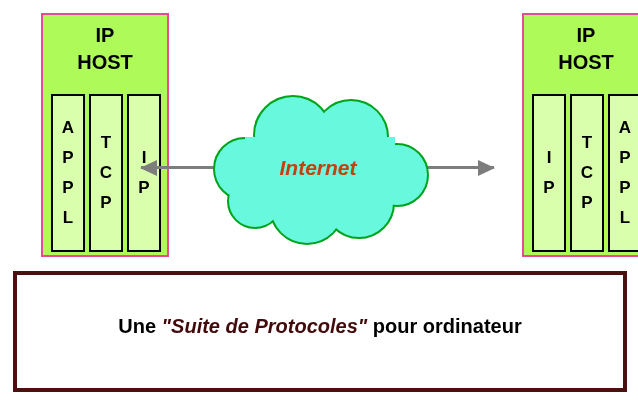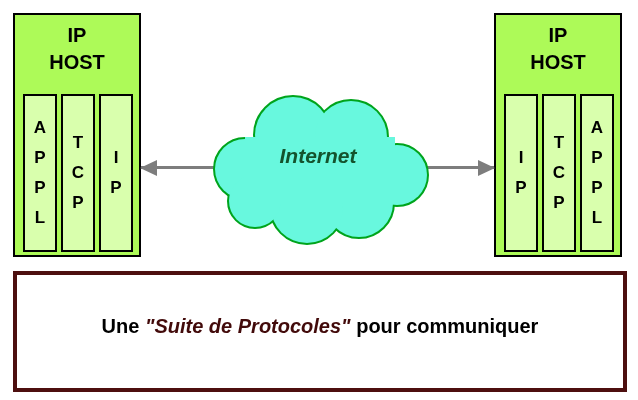--- a/index.html
+++ b/index.html
@@ -16,22 +16,23 @@
     overflow: hidden;
   }
   
   .host {
     position: absolute;
     top: 13px;
     width: 128px;
     height: 244px;
     box-sizing: border-box;
     background: #adfa58;
-    border: 2px solid #000000;
+    border: 2px solid #ec4899;
     z-index: 1;
+    margin-left: 28px;
   }
   .host-left  { left: 13px; }
   .host-right { left: 494px; }
   .host-title {
     margin-top: 7px;
     text-align: center;
     font-size: 20px;
     line-height: 27px;
     font-weight: bold;
     color: #000000;
@@ -85,27 +86,27 @@
   
   .cloud-svg {
     position: absolute;
     left: 201px;
     top: 87px;
     z-index: 2;
   }
   .internet-label {
     position: absolute;
     left: 201px;
-    top: 144px;
+    top: 156px;
     width: 234px;
     text-align: center;
     font-size: 21px;
     font-weight: bold;
     font-style: italic;
-    color: #14532d;
+    color: #c2410c;
     z-index: 3;
   }
   
   .caption-box {
     position: absolute;
     left: 13px;
     top: 271px;
     width: 614px;
     height: 121px;
     box-sizing: border-box;
@@ -185,16 +186,16 @@
       <circle cx="196" cy="88" r="30"></circle>
       <circle cx="158" cy="116" r="34"></circle>
       <circle cx="106" cy="120" r="36"></circle>
       <circle cx="54" cy="114" r="26"></circle>
       <rect x="44" y="50" width="150" height="66"></rect>
     </g>
   </svg>
   <div class="internet-label">Internet</div>
 
   <div class="caption-box">
-    <div class="caption-line"><span>Une </span><span class="caption-highlight">"Suite de Protocoles"</span><span> pour communiquer</span></div>
+    <div class="caption-line"><span>Une </span><span class="caption-highlight">"Suite de Protocoles"</span><span> pour ordinateur</span></div>
   </div>
 
 </div>
 
 </body></html>

